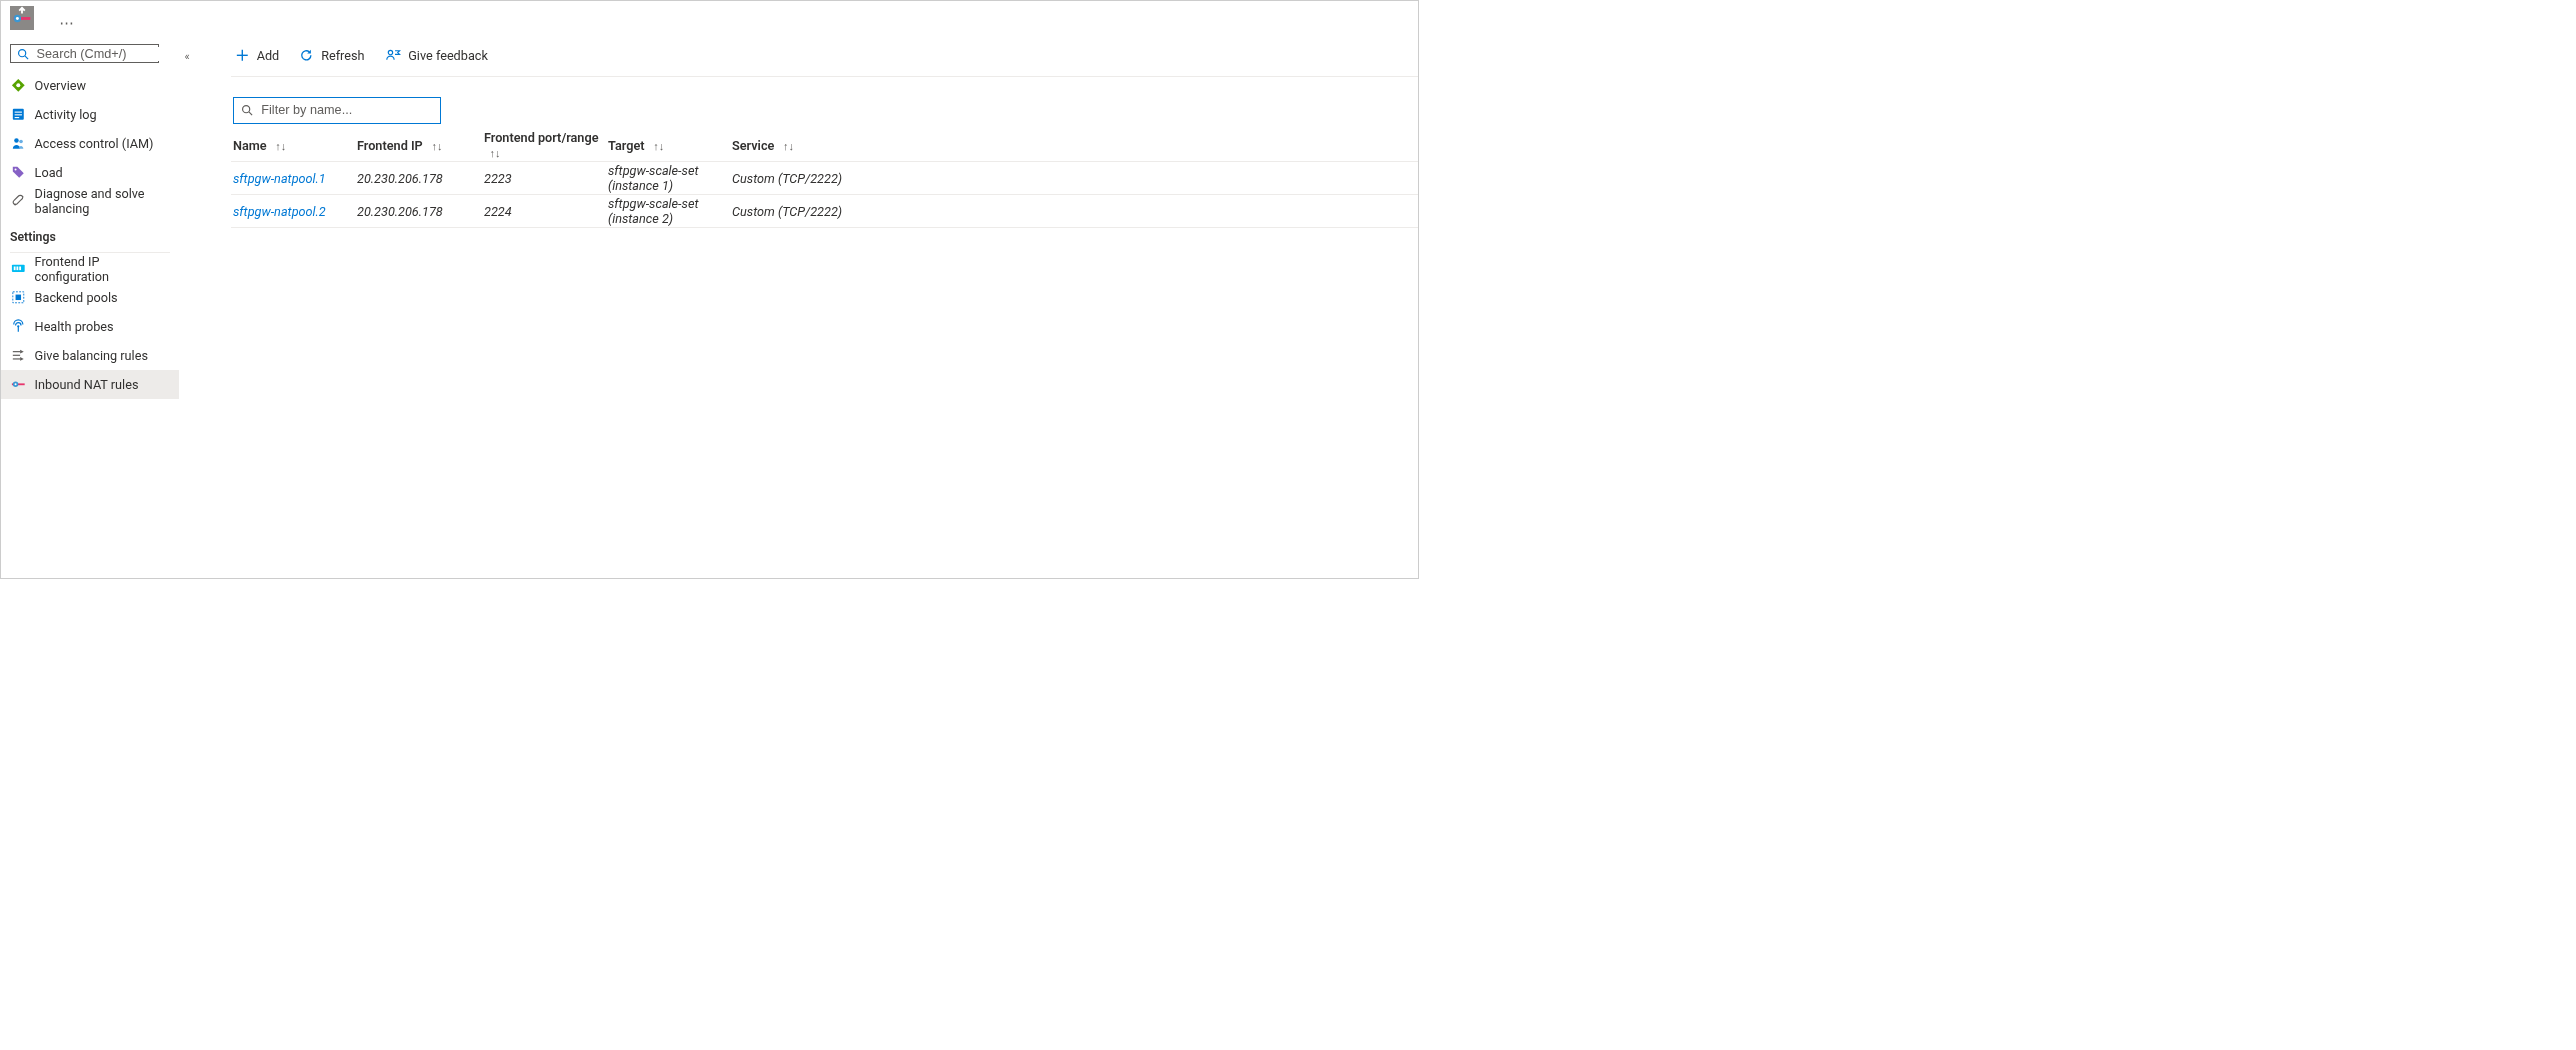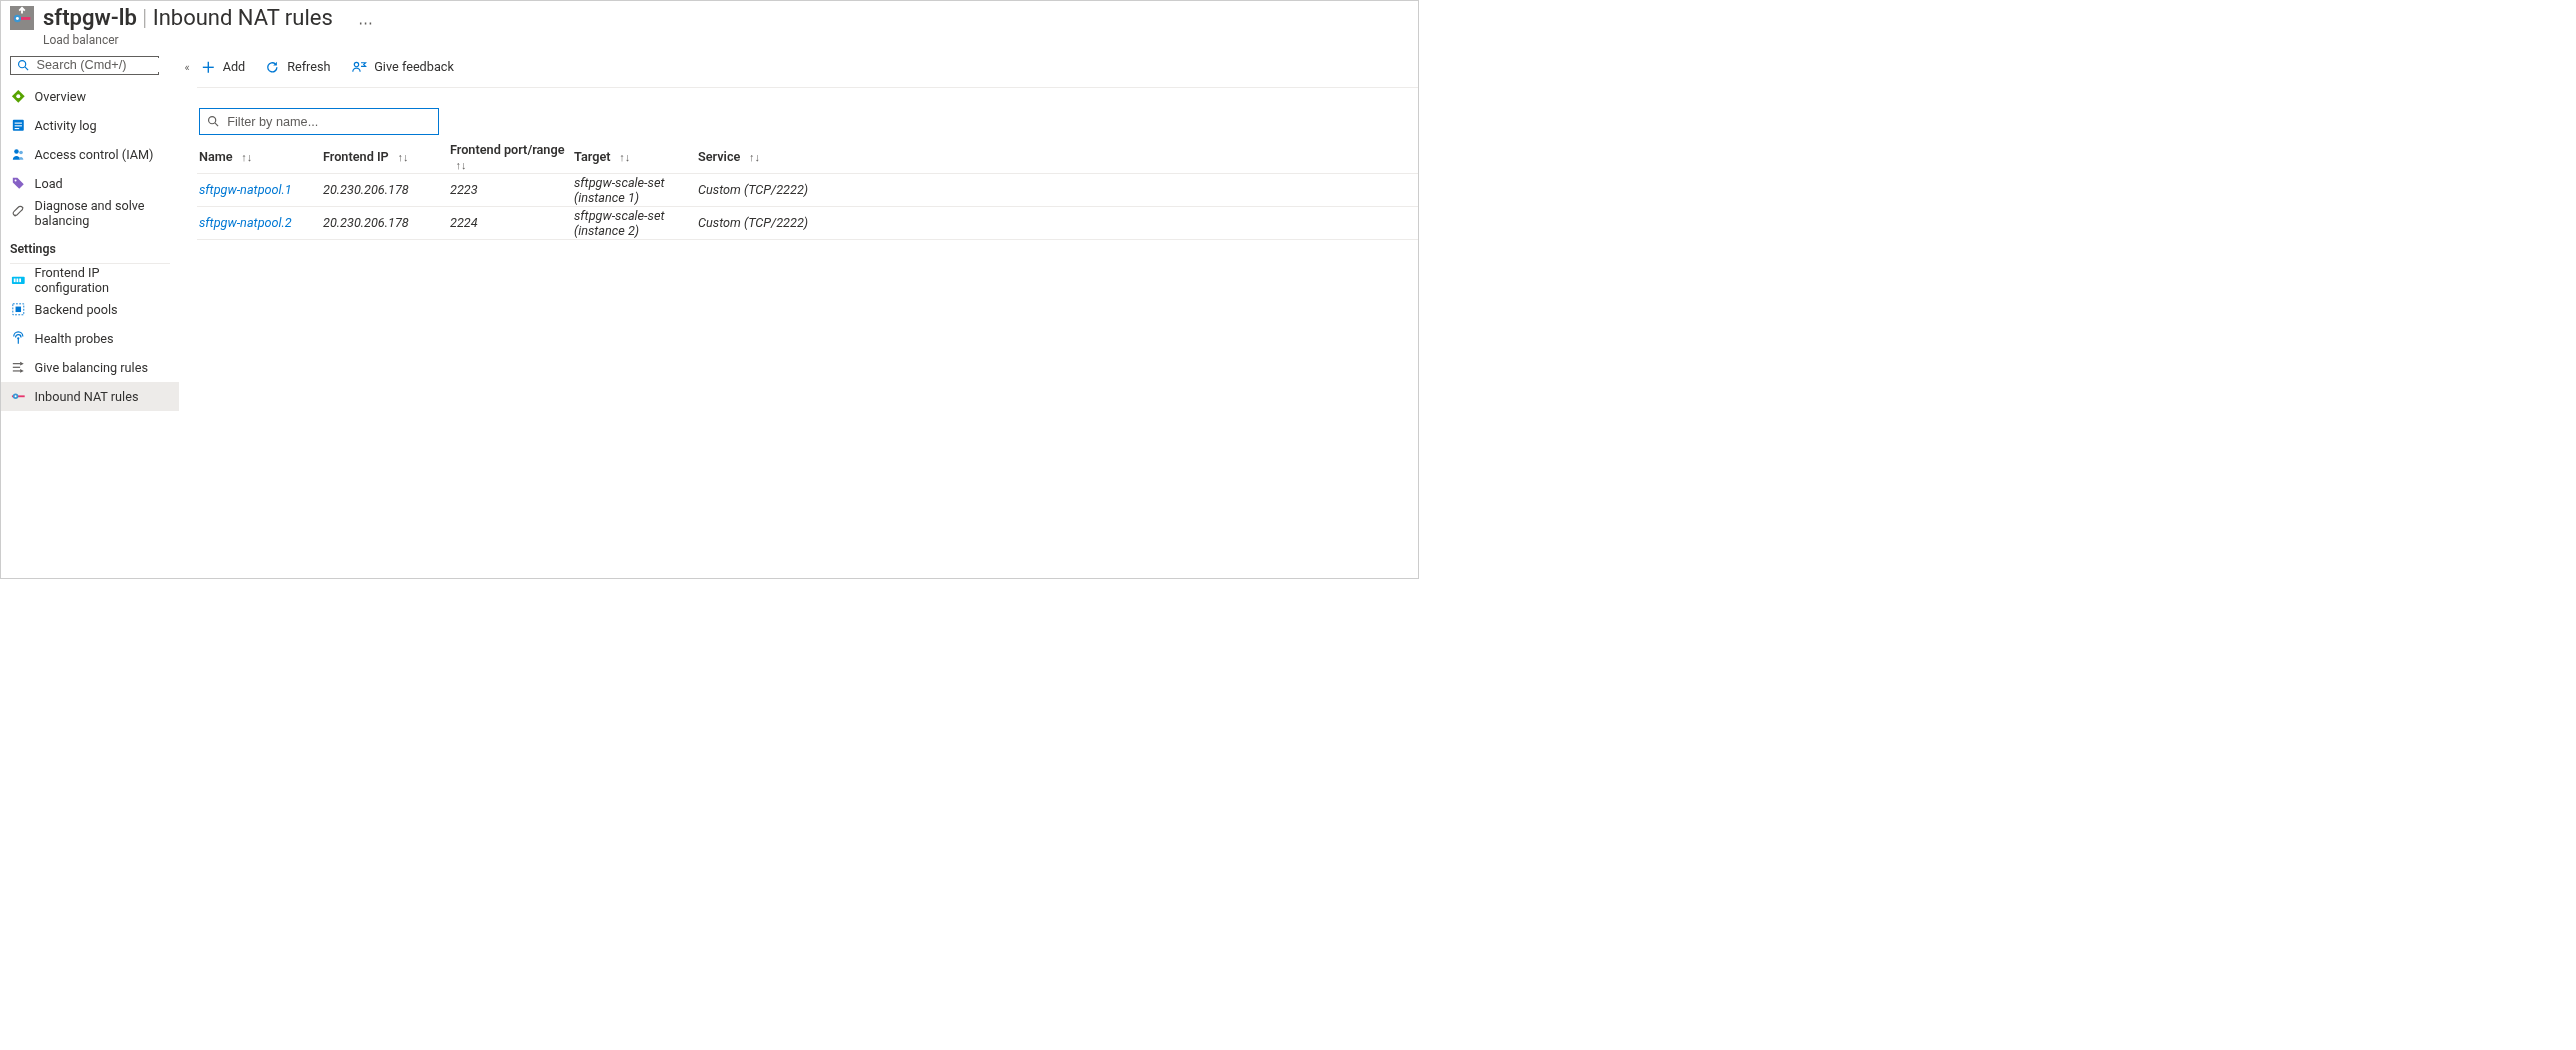--- a/index.html
+++ b/index.html
@@ -60,20 +60,21 @@
     flex: 0 0 16.4px;
     padding-top: 12.7px;
     text-align: center;
     color: #605e5c;
     font-size: 11px;
     cursor: pointer;
   }
   .main {
     flex: 1;
     padding: 0 0 0 1.8px;
+    margin-left: 34px;
   }
 
   
   .search-box {
     margin: 1.8px 0 7.3px 9px;
     width: 149px;
     height: 19px;
     border: 0.9px solid #605e5c;
     display: flex; align-items: center;
     padding: 0 5.5px;
@@ -125,21 +126,21 @@
     display: inline-flex; align-items: center; gap: 7.3px;
     font-size: 12.7px; color: #323130;
     cursor: pointer;
     padding: 1.8px 1.8px;
   }
   .tool-btn .ico { color: #0078d4; }
 
   
   .filter-box {
     margin: 20px 0 5.5px 1.8px;
-    width: 240px; height: 27px;
+    width: 208px; height: 27px;
     border: 1.8px solid #0078d4;
     display: flex; align-items: center;
     padding: 0 7.3px; gap: 7.3px;
   }
   .filter-box input {
     border: none; outline: none; flex: 1;
     font-size: 12.7px;
   }
   .filter-box input::placeholder { color: #605e5c; }
 
@@ -180,26 +181,20 @@
 <div class="header">
   <div class="header-icon">
     <svg width="24" height="24" viewBox="0 0 26 26">
       <rect x="0" y="0" width="26" height="26" fill="#8a8886"></rect>
       <path d="M13 2 L13 8" stroke="#fff" stroke-width="2"></path>
       <path d="M10 5 L13 2 L16 5" fill="none" stroke="#fff" stroke-width="2"></path>
       <rect x="4" y="12" width="18" height="3" fill="#e7346c"></rect>
       <circle cx="8" cy="13.5" r="4" fill="#3b97d3"></circle>
       <circle cx="8" cy="13.5" r="1.6" fill="#fff"></circle>
     </svg>
-  </div>
-  <div>
-    <div class="header-title">
-      <span class="bold">sftpgw-lb</span><span class="sep">|</span><span>Inbound NAT rules</span>
-    </div>
-    <div class="header-sub">Load balancer</div>
   </div>
   <div class="header-more">⋯</div>
 </div>
 
 <div class="body">
 
   <div class="sidebar">
     <div class="search-box">
       <span class="nav-icon">
         <svg width="12.7" height="12.7" viewBox="0 0 16 16">

